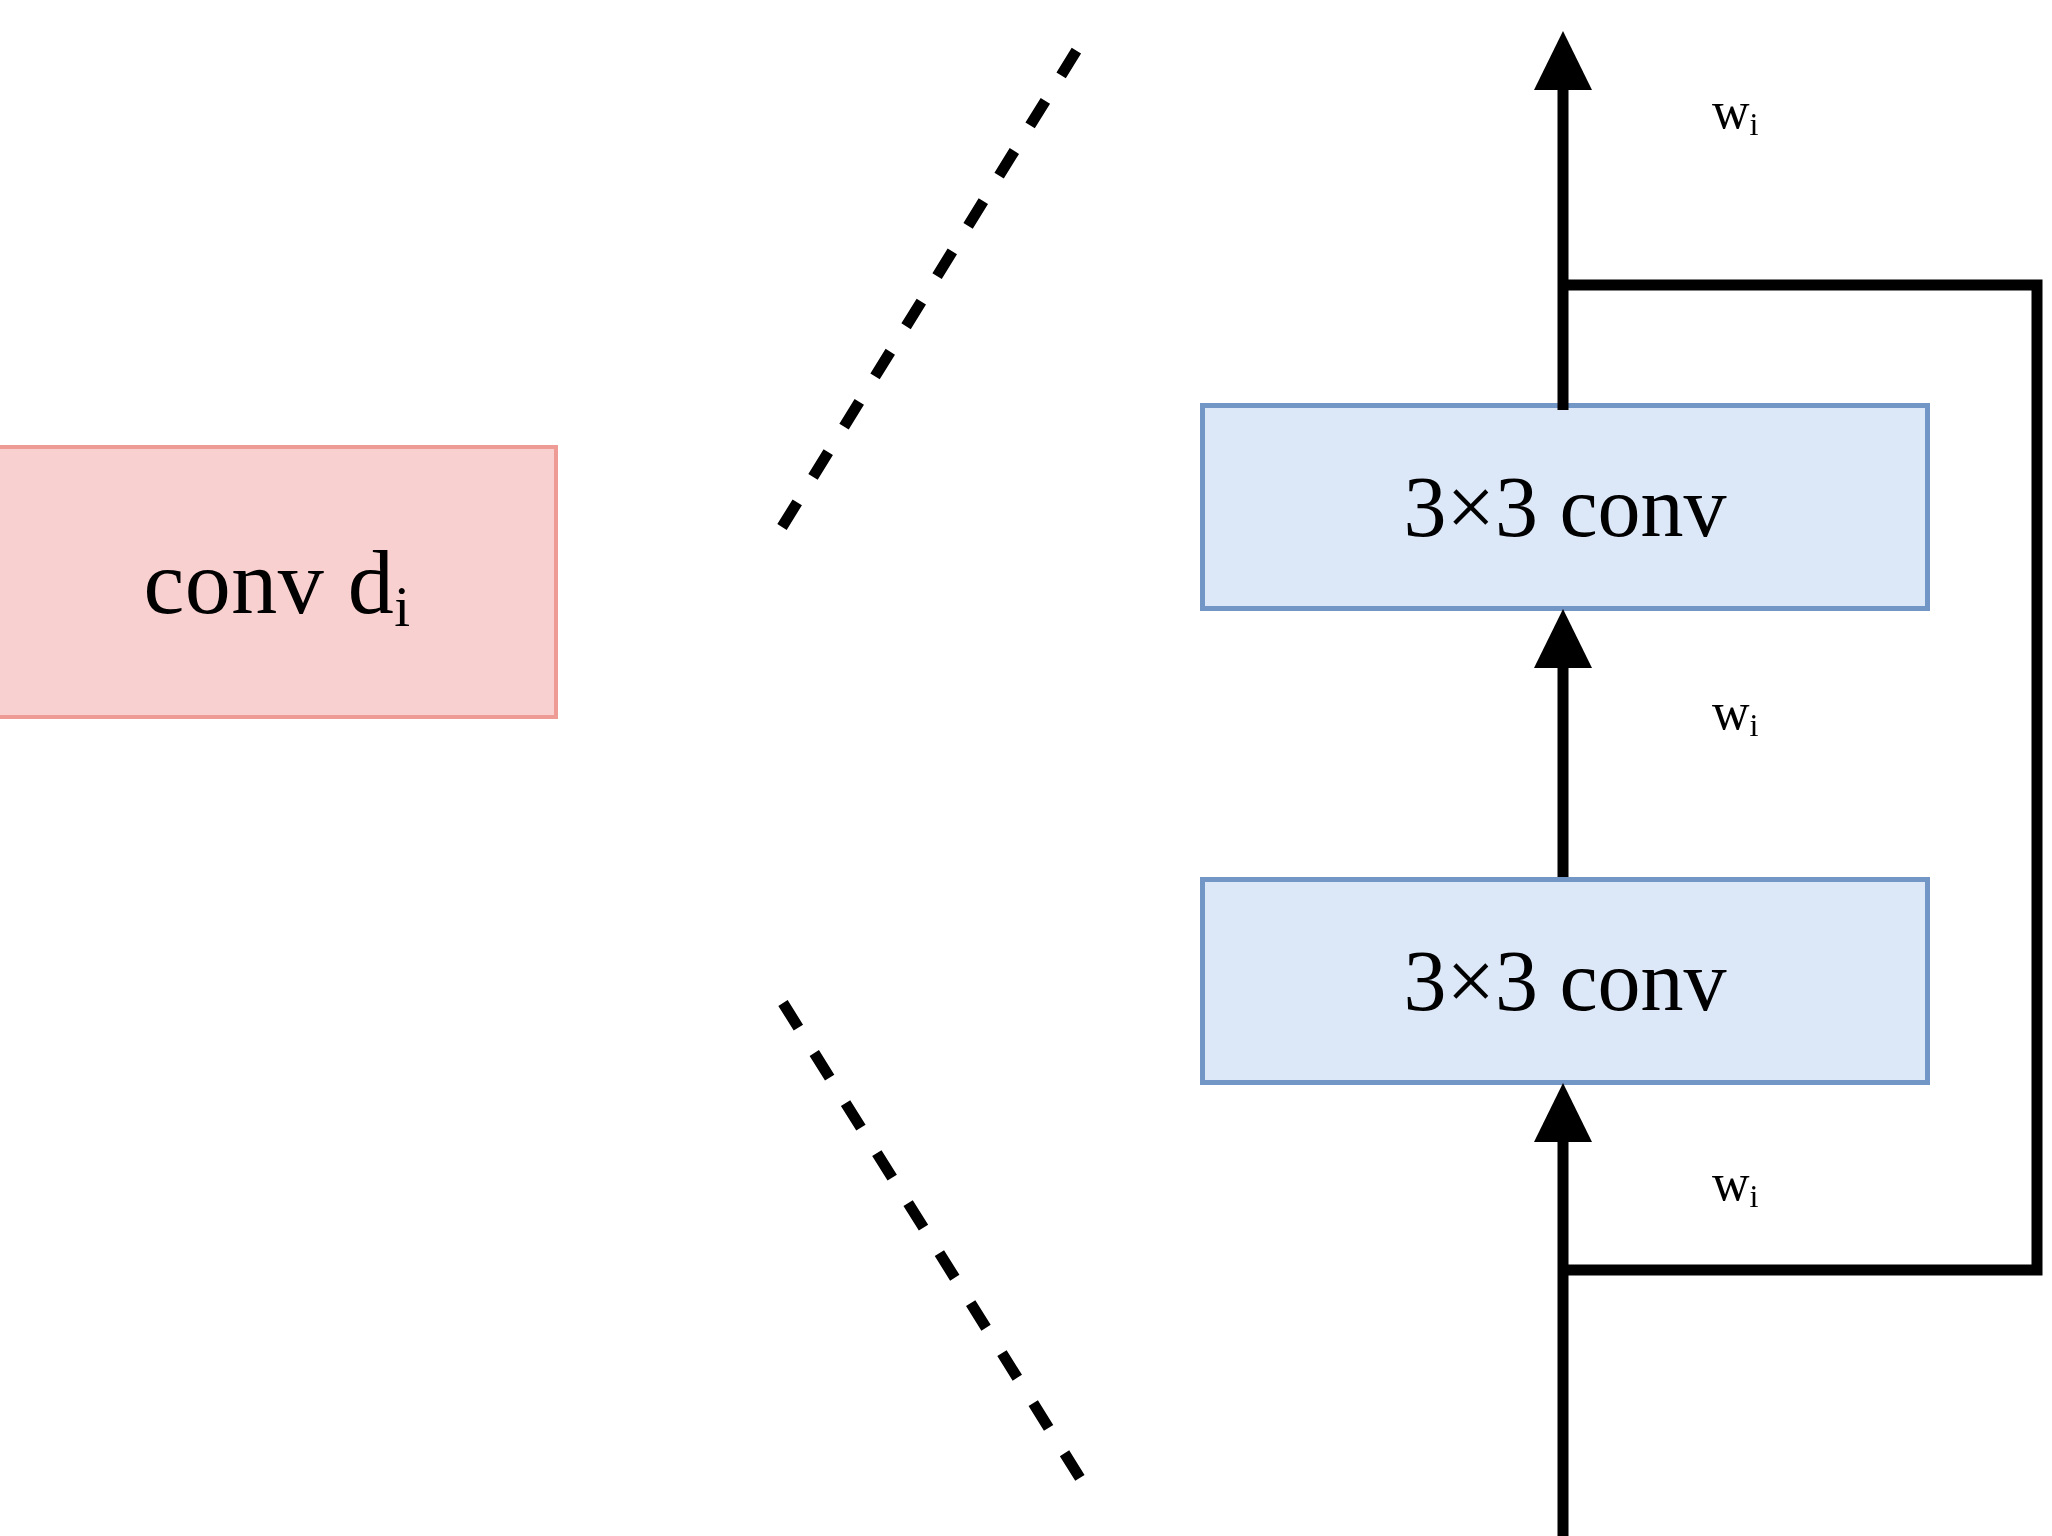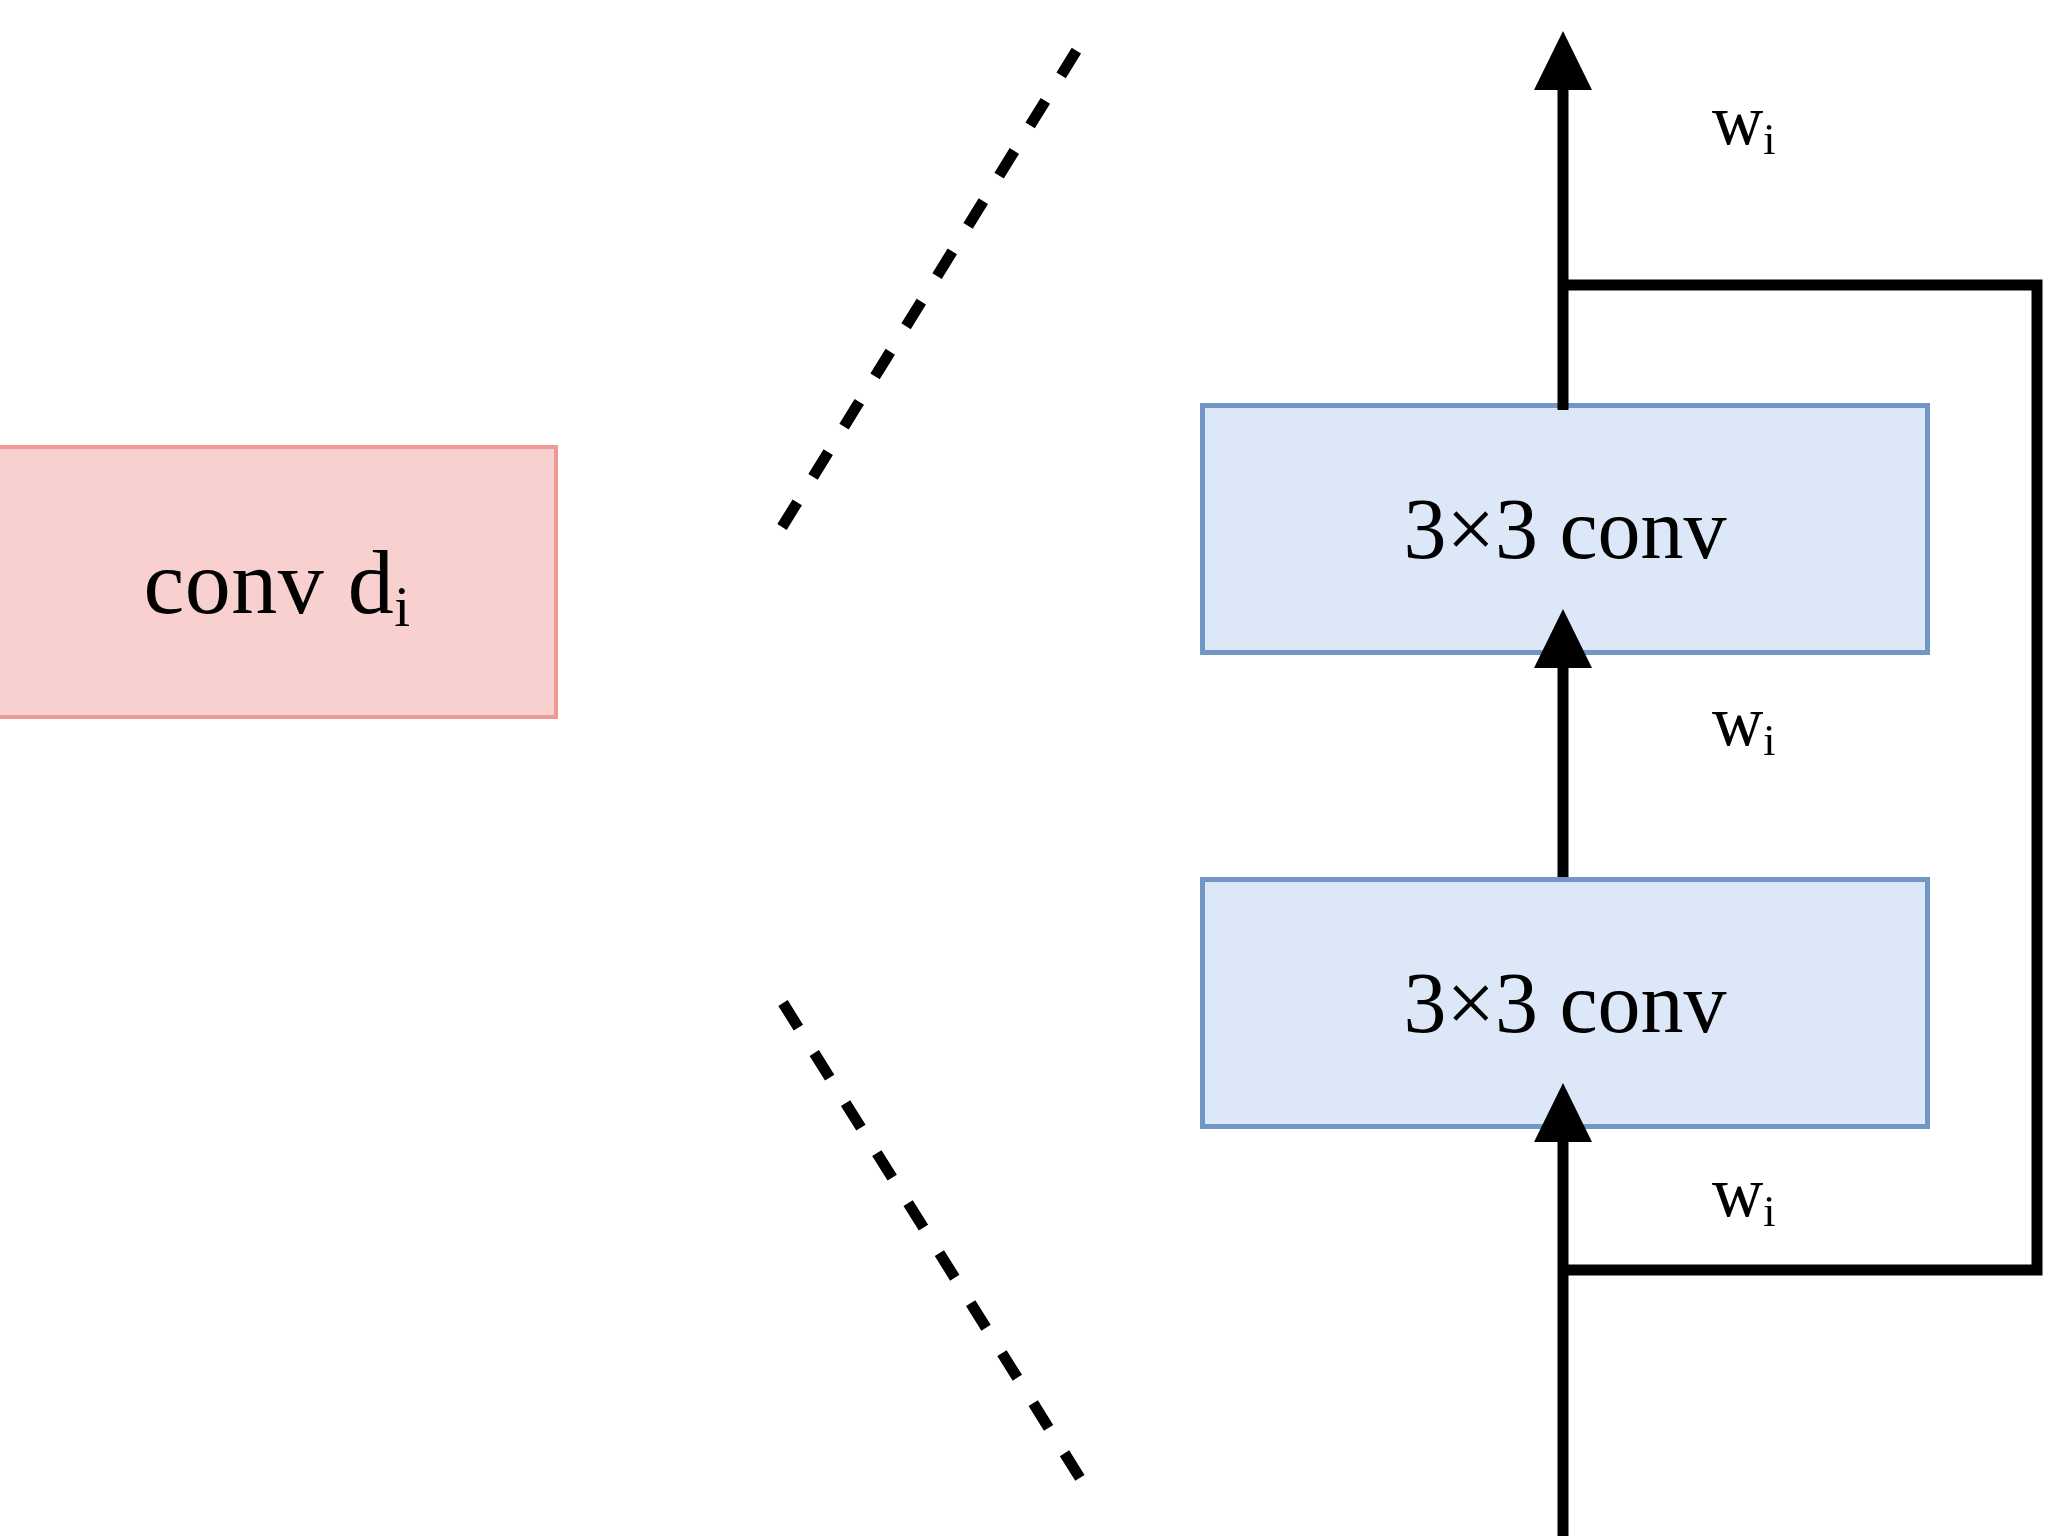--- a/index.html
+++ b/index.html
@@ -36,21 +36,21 @@
     line-height: 1;
     white-space: nowrap;
     letter-spacing: 0.5px;
   }
 
   
   .conv-block {
     position: absolute;
     left: 1200px;
     width: 730px;
-    height: 252px;
+    height: 208px;
     background: #dce7f8;
     border: 5px solid #7296c6;
     box-sizing: border-box;
     display: flex;
     align-items: center;
     justify-content: center;
   }
   .conv-block.upper { top: 403px; }
   .conv-block.lower { top: 877px; }
   .conv-block-label {
@@ -66,21 +66,21 @@
     left: 0;
     top: 0;
     width: 2052px;
     height: 1536px;
     pointer-events: none;
   }
 
   
   .w-label {
     position: absolute;
-    font-size: 71px;
+    font-size: 52px;
     color: #000000;
     line-height: 1;
     white-space: nowrap;
   }
   .w-top    { left: 1712px; top: 85px; }
   .w-mid    { left: 1712px; top: 686px; }
   .w-bottom { left: 1712px; top: 1157px; }
 
   .sub-it {
     font-size: 0.62em;

